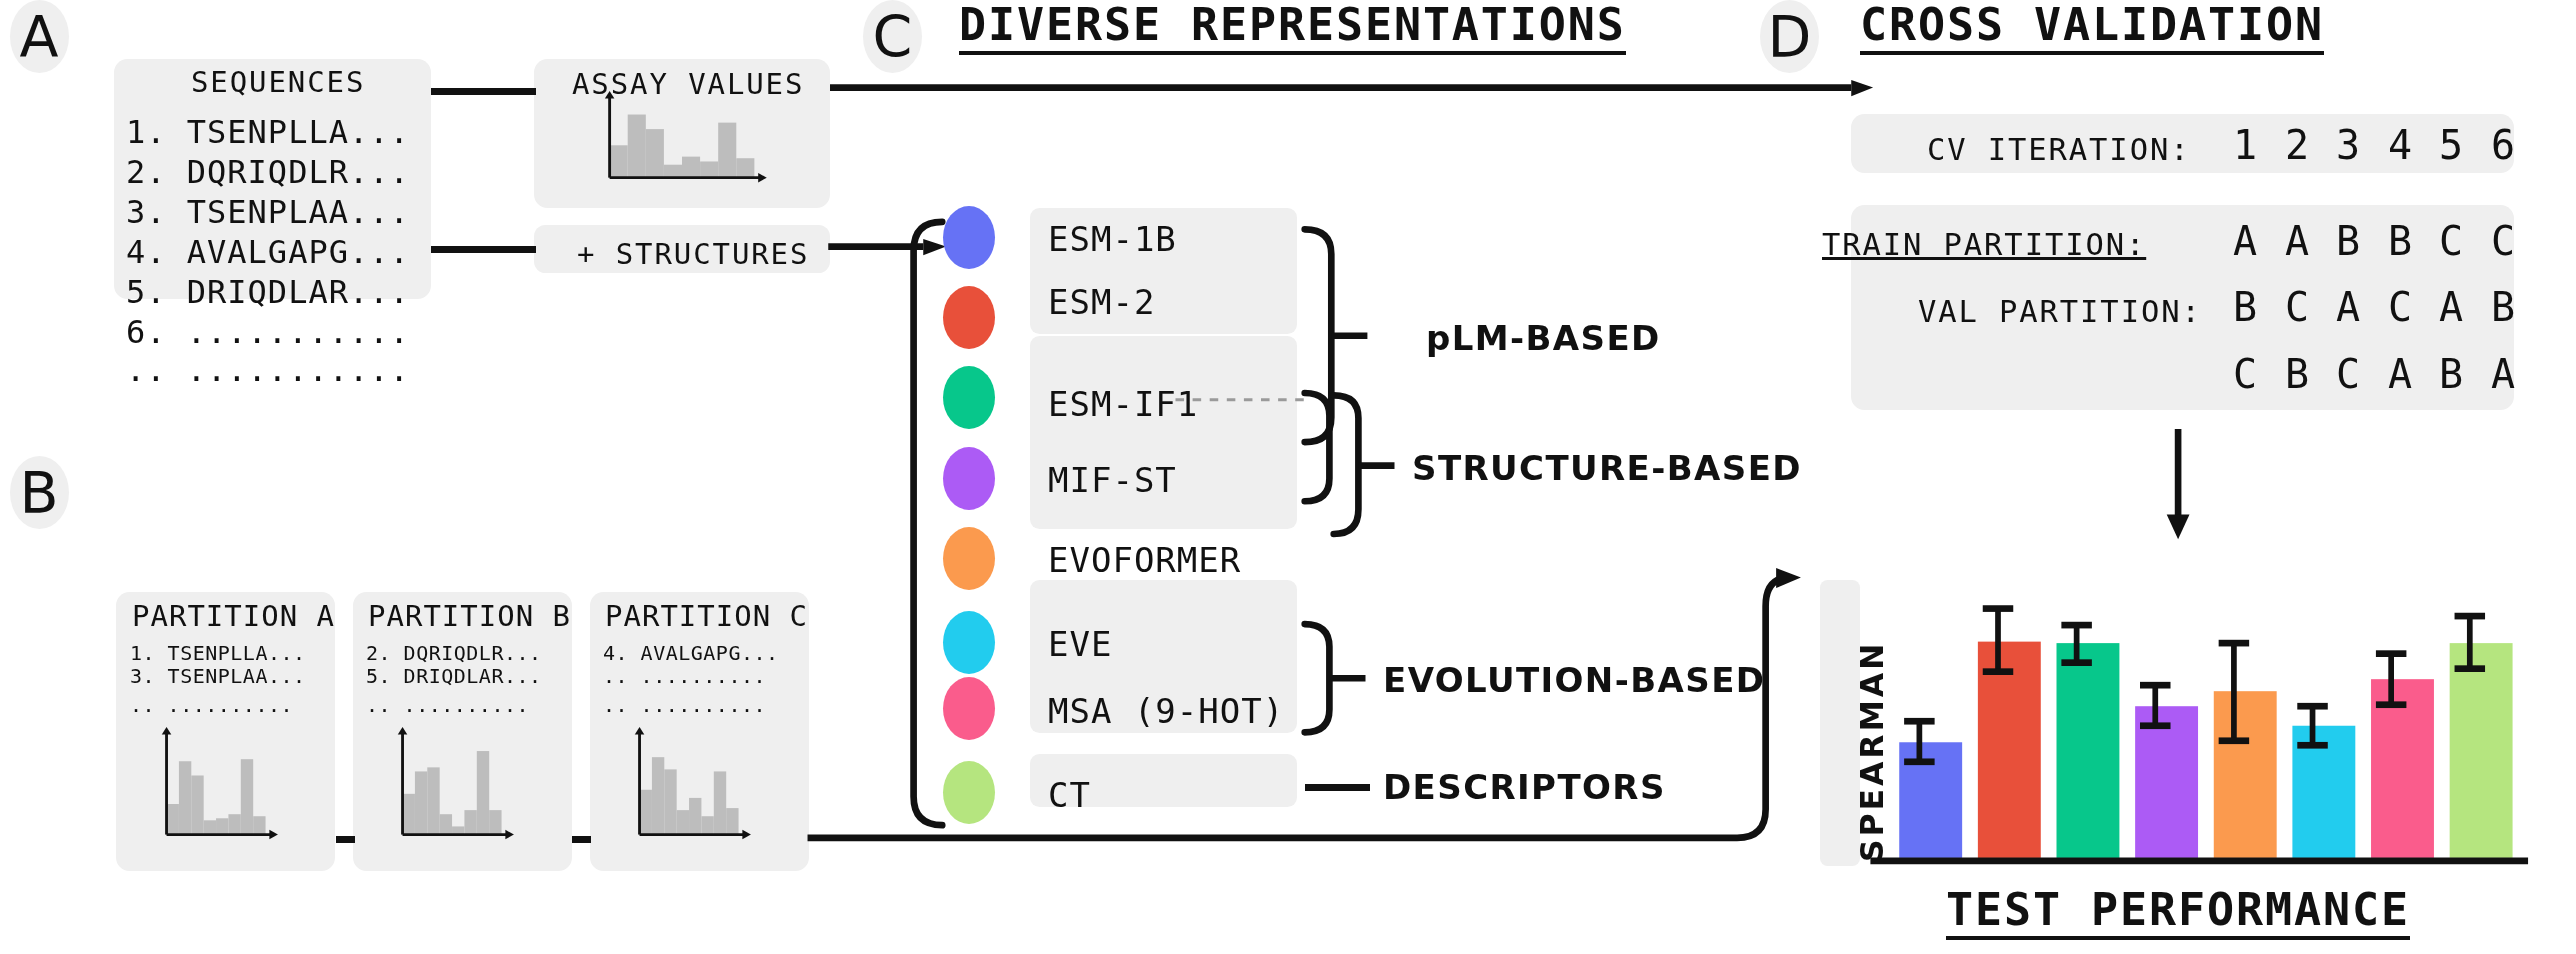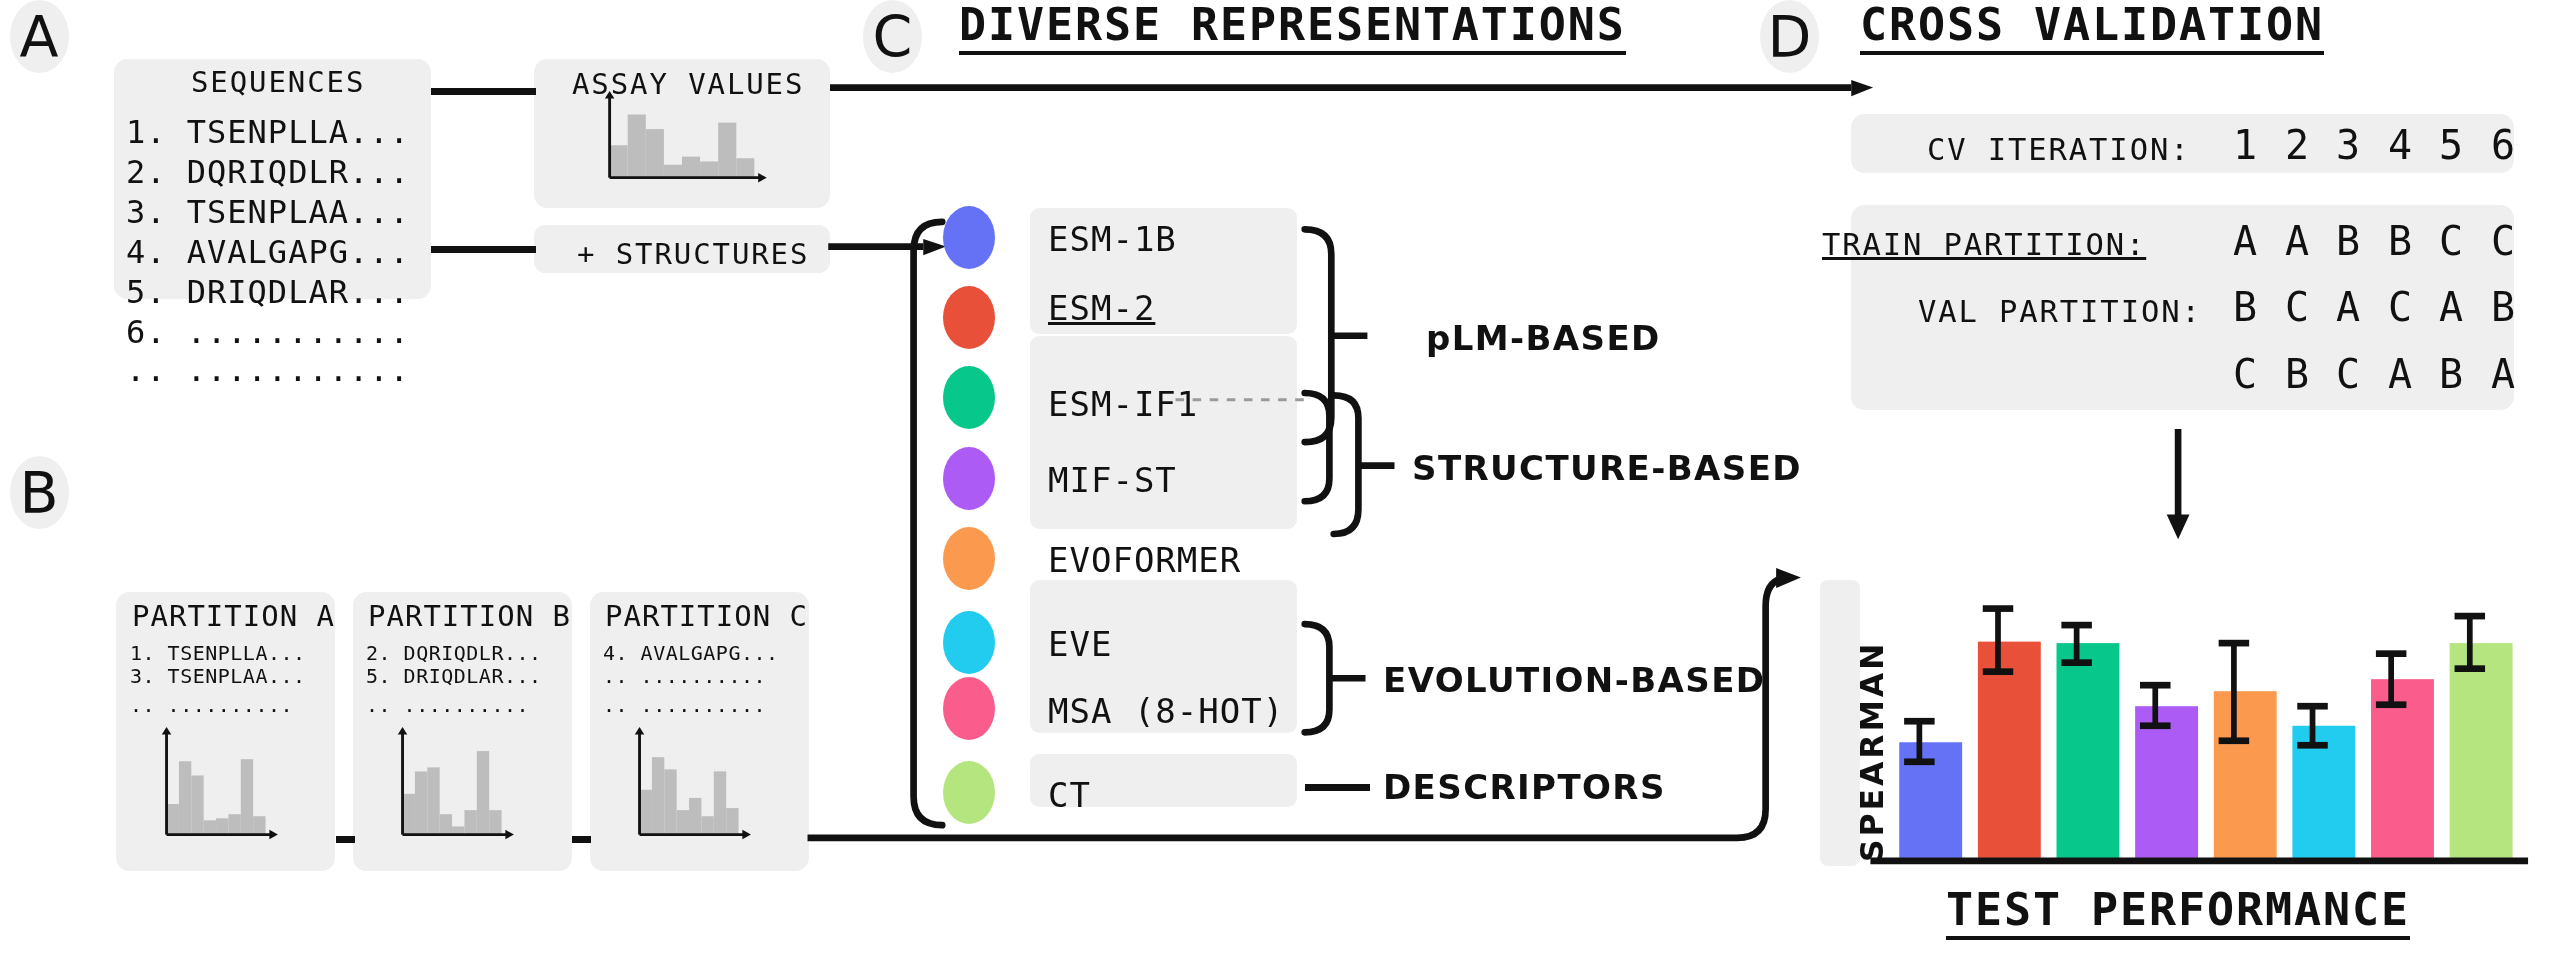--- a/index.html
+++ b/index.html
@@ -189,26 +189,26 @@
   <div class="rep-dot" style="left:943px;top:206px;background:#6672F5;"></div>
   <div class="rep-dot" style="left:943px;top:286px;background:#E8503A;"></div>
   <div class="rep-dot" style="left:943px;top:366px;background:#07C78B;"></div>
   <div class="rep-dot" style="left:943px;top:447px;background:#AC5BF5;"></div>
   <div class="rep-dot" style="left:943px;top:527px;background:#FB9A4E;"></div>
   <div class="rep-dot" style="left:943px;top:611px;background:#22CCEE;"></div>
   <div class="rep-dot" style="left:943px;top:677px;background:#FA5C8C;"></div>
   <div class="rep-dot" style="left:943px;top:761px;background:#B5E57F;"></div>
 
   <div class="rep-label" style="left:1048px;top:219px;">ESM-1B</div>
-  <div class="rep-label" style="left:1048px;top:288px;text-decoration:underline;">ESM-2</div>
+  <div class="rep-label" style="left:1048px;top:282px;">ESM-2</div>
   <div class="rep-label" style="left:1048px;top:376px;margin-top:8px;">ESM-IF1</div>
   <div class="rep-label" style="left:1048px;top:460px;">MIF-ST</div>
   <div class="rep-label" style="left:1048px;top:540px;">EVOFORMER</div>
   <div class="rep-label" style="left:1048px;top:624px;">EVE</div>
-  <div class="rep-label" style="left:1048px;top:691px;">MSA (8-HOT)</div>
+  <div class="rep-label" style="left:1048px;top:691px;">MSA (9-HOT)</div>
   <div class="rep-label" style="left:1048px;top:775px;">CT</div>
 
   <svg width="44" height="611" style="left:904px;top:218px;" viewBox="0 0 46 640">
     <path d="M 40 4 Q 10 4 10 34 L 10 606 Q 10 636 40 636" stroke="#111" stroke-width="7" fill="none" stroke-linecap="round"></path>
   </svg>
 
   <svg width="95" height="229" style="left:1299px;top:225px;" viewBox="0 0 100 240">
     <path d="M 6 4 Q 34 4 34 30 L 34 202 Q 34 228 6 228" stroke="#111" stroke-width="7" fill="none" stroke-linecap="round"></path>
     <line x1="34" y1="116" x2="72" y2="116" stroke="#111" stroke-width="7"></line>
   </svg>

